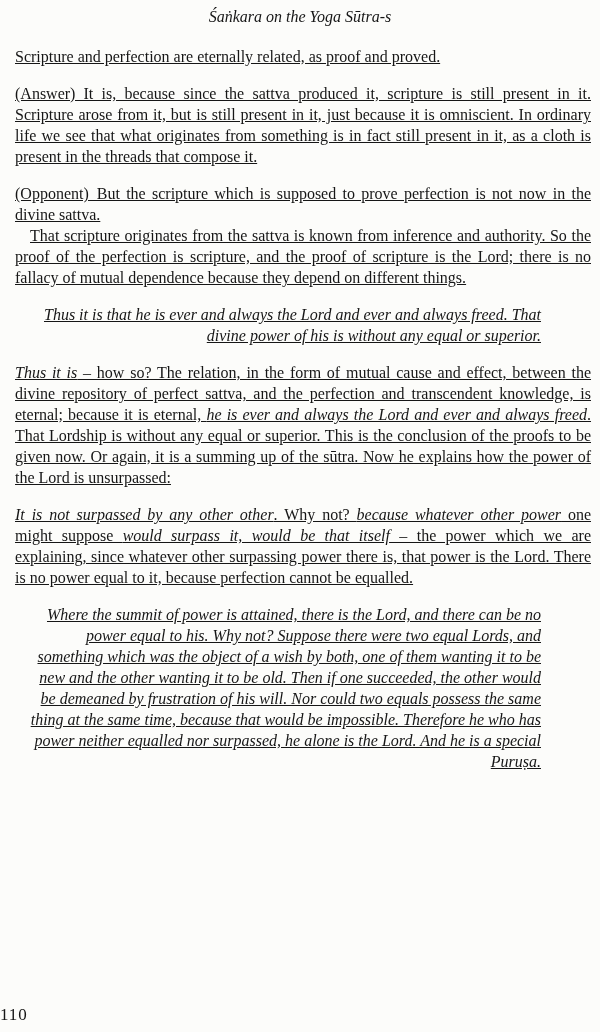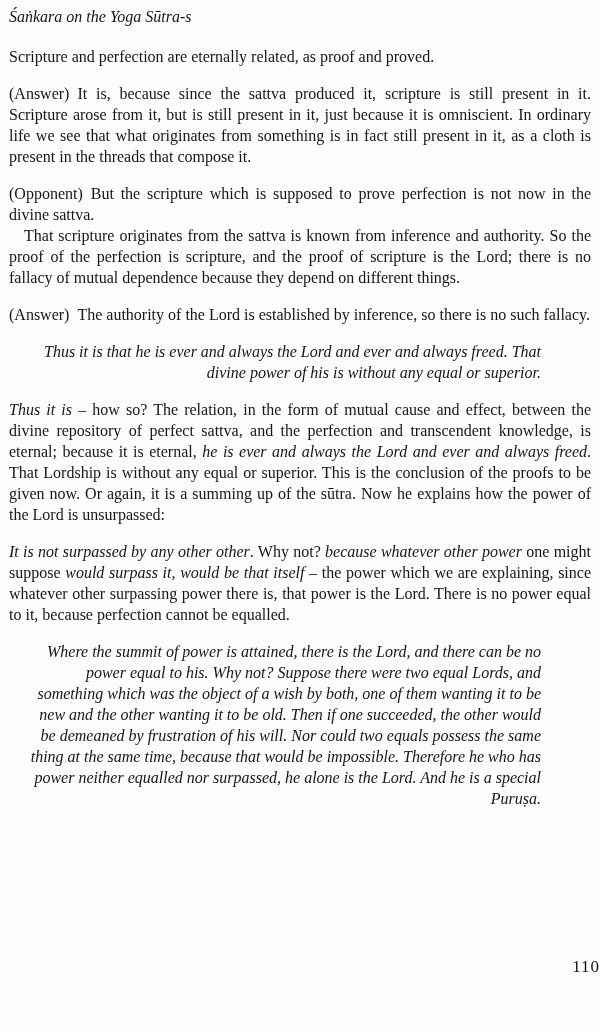--- a/index.html
+++ b/index.html
@@ -11,64 +11,65 @@
     background: #fcfcfa;
     color: #161616;
     font-family: "Liberation Serif", "DejaVu Serif", serif;
     font-size: 16px;
     line-height: 21px;
     box-sizing: border-box;
     padding: 6px 9px 0 9px;
     overflow: hidden;
   }
   .running-header {
+    text-align: center;
     font-style: italic;
     font-size: 16px;
     margin: 0;
   }
   .blk {
-    margin: 16px 0 0 0;
+    margin: 16px 0 0 6px;
     text-align: justify;
+    text-decoration: underline;
   }
   .blk.first { margin-top: 19px; }
   .blk.cont { margin-top: 0; text-indent: 15px; }
   .blk.quote {
     font-style: italic;
     text-align: right;
     margin-left: 20px;
     margin-right: 50px;
   }
   .blk i, .blk .it { font-style: italic; } 
   .page-number {
     position: absolute;
     left: 0;
-    top: 956px;
+    top: 1004px;
     width: 100%;
-    text-align: right;
+    text-align: left;
     font-size: 17px;
     letter-spacing: 1px;
   }
 </style>
 </head>
 <body>
 
 <div class="page">
 
   <div class="running-header">Śaṅkara on the Yoga Sūtra-s</div>
 
   <div class="blk first"><span>Scripture and perfection are eternally related, as proof and proved.</span></div>
 
   <div class="blk"><span>(Answer) It is, because since the sattva produced it, scripture is still present in it. Scripture arose from it, but is still present in it, just because it is omniscient. In ordinary life we see that what originates from something is in fact still present in it, as a cloth is present in the threads that compose it.</span></div>
 
   <div class="blk"><span>(Opponent) But the scripture which is supposed to prove perfection is not now in the divine sattva.</span></div>
 
   <div class="blk cont"><span>That scripture originates from the sattva is known from inference and authority. So the proof of the perfection is scripture, and the proof of scripture is the Lord; there is no fallacy of mutual dependence because they depend on different things.</span></div>
 
 
-  <div class="blk"><span>(Answer) The authority of the Lord is established by inference, so there is no such fallacy.</span></div>
 
   <div class="blk quote"><span>Thus it is that he is ever and always the Lord and ever and always freed. That divine power of his is without any equal or superior.</span></div>
 
   <div class="blk"><i>Thus it is</i><span> – how so? The relation, in the form of mutual cause and effect, between the divine repository of perfect sattva, and the perfection and transcendent knowledge, is eternal; because it is eternal, </span><i>he is ever and always the Lord and ever and always freed</i><span>. That Lordship is without any equal or superior. This is the conclusion of the proofs to be given now. Or again, it is a summing up of the sūtra. Now he explains how the power of the Lord is unsurpassed:</span></div>
 
 
   <div class="blk"><i>It is not surpassed by any other other</i><span>. Why not? </span><i>because whatever other power</i><span> one might suppose </span><i>would surpass it, would be that itself</i><span> – the power which we are explaining, since whatever other surpassing power there is, that power is the Lord. There is no power equal to it, because perfection cannot be equalled.</span></div>
 
   <div class="blk quote"><span>Where the summit of power is attained, there is the Lord, and there can be no power equal to his. Why not? Suppose there were two equal Lords, and something which was the object of a wish by both, one of them wanting it to be new and the other wanting it to be old. Then if one succeeded, the other would be demeaned by frustration of his will. Nor could two equals possess the same thing at the same time, because that would be impossible. Therefore he who has power neither equalled nor surpassed, he alone is the Lord. And he is a special Puruṣa.</span></div>
 

